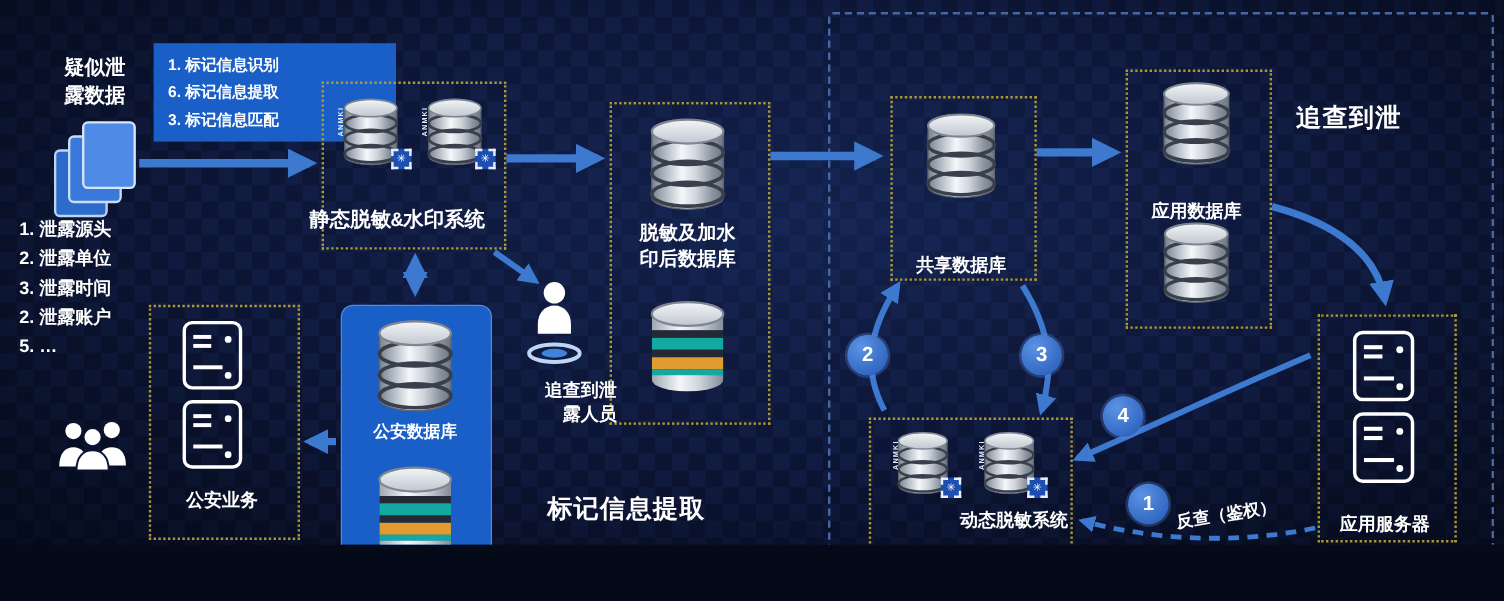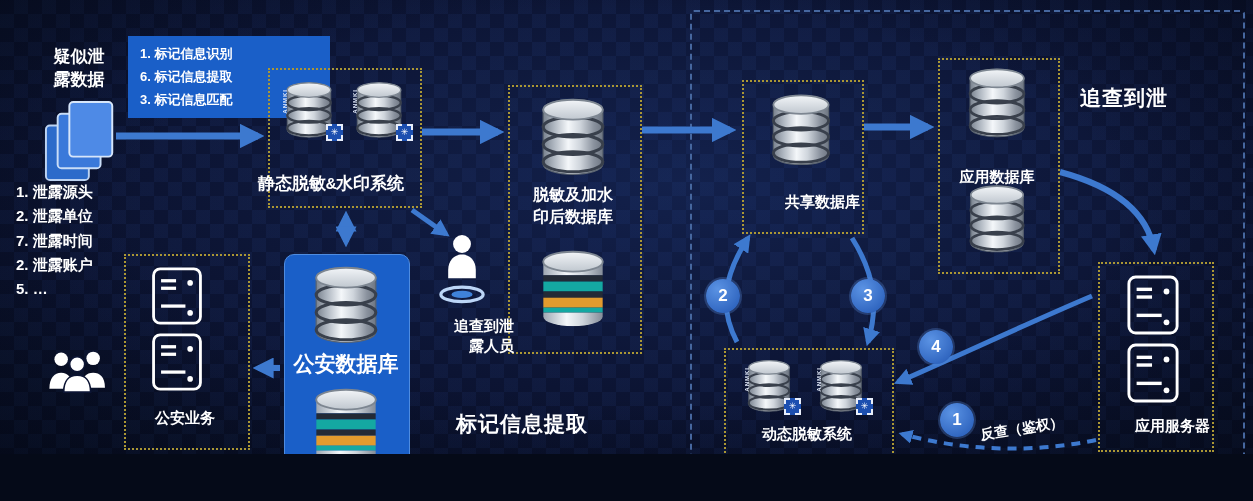--- a/index.html
+++ b/index.html
@@ -145,21 +145,21 @@
   <div class="lbl" style="left:36px;top:46px;width:86px;font-size:17px;">疑似泄
 露数据</div>
 
   <svg class="icon" style="left:44px;top:100px;width:78px;height:84px;">
       <use href="#docs" xlink:href="#docs"></use>
     </svg>
 
   <div class="list" style="left:16px;top:180px;">
     <div>1. 泄露源头</div>
     <div>2. 泄露单位</div>
-    <div>7. 泄露时间</div>
+    <div>3. 泄露时间</div>
     <div>2. 泄露账户</div>
     <div>5. …</div>
   </div>
 
   <div class="steps-box" style="left:128px;top:36px;width:178px;">
     <div>1. 标记信息识别</div>
     <div>6. 标记信息提取</div>
     <div>3. 标记信息匹配</div>
   </div>
 
@@ -193,21 +193,21 @@
   <svg class="icon" style="left:436px;top:226px;width:52px;height:88px;">
       <use href="#person-target" xlink:href="#person-target"></use>
     </svg>
   <div class="lbl" style="left:410px;top:316px;width:104px;font-size:15px;text-align:right;">追查到泄
 露人员</div>
 
   <div class="blue-box" style="left:284px;top:254px;width:124px;height:222px;"></div>
   <svg class="icon" style="left:304px;top:264px;width:84px;height:82px;">
       <use href="#db-chrome" xlink:href="#db-chrome"></use>
     </svg>
-  <div class="lbl" style="left:284px;top:350px;width:124px;font-size:21px;">公安数据库</div>
+  <div class="lbl" style="left:284px;top:350px;width:124px;font-size:14px;">公安数据库</div>
   <svg class="icon" style="left:306px;top:386px;width:80px;height:82px;">
       <use href="#db-striped" xlink:href="#db-striped"></use>
     </svg>
 
   <div class="dotted-box" style="left:124px;top:254px;width:122px;height:192px;"></div>
   <svg class="icon" style="left:150px;top:266px;width:54px;height:60px;">
       <use href="#server" xlink:href="#server"></use>
     </svg>
   <svg class="icon" style="left:150px;top:332px;width:54px;height:60px;">
       <use href="#server" xlink:href="#server"></use>
@@ -219,56 +219,56 @@
     </svg>
 
   <div class="title" style="left:456px;top:410px;">标记信息提取</div>
 
   <div class="title" style="left:1080px;top:84px;">追查到泄</div>
 
   <div class="dotted-box" style="left:742px;top:80px;width:118px;height:150px;"></div>
   <svg class="icon" style="left:764px;top:92px;width:74px;height:76px;">
       <use href="#db-chrome" xlink:href="#db-chrome"></use>
     </svg>
-  <div class="lbl" style="left:742px;top:192px;width:118px;font-size:15px;text-align:right;">共享数据库</div>
+  <div class="lbl" style="left:742px;top:212px;width:118px;font-size:15px;">共享数据库</div>
 
   <div class="dotted-box" style="left:938px;top:58px;width:118px;height:212px;"></div>
   <svg class="icon" style="left:960px;top:66px;width:74px;height:74px;">
       <use href="#db-chrome" xlink:href="#db-chrome"></use>
     </svg>
   <div class="lbl" style="left:938px;top:140px;width:118px;font-size:15px;margin-top:27px;">应用数据库</div>
   <svg class="icon" style="left:962px;top:182px;width:70px;height:74px;">
       <use href="#db-chrome" xlink:href="#db-chrome"></use>
     </svg>
 
   <div class="dotted-box" style="left:1098px;top:262px;width:112px;height:186px;"></div>
   <svg class="icon" style="left:1126px;top:274px;width:54px;height:62px;">
       <use href="#server" xlink:href="#server"></use>
     </svg>
   <svg class="icon" style="left:1126px;top:342px;width:54px;height:62px;">
       <use href="#server" xlink:href="#server"></use>
     </svg>
-  <div class="lbl" style="left:1098px;top:416px;width:112px;font-size:15px;text-align:right;">应用服务器</div>
+  <div class="lbl" style="left:1098px;top:428px;width:112px;font-size:15px;">应用服务器</div>
 
   <div class="dotted-box" style="left:724px;top:348px;width:166px;height:108px;"></div>
   <div class="anmki" style="left:742px;top:358px;width:54px;height:56px;">
     <svg>
         <use href="#db-chrome" xlink:href="#db-chrome"></use>
       </svg>
     <span class="vendor">ANMKI</span>
     <span class="badge">✳</span>
   </div>
   <div class="anmki" style="left:814px;top:358px;width:54px;height:56px;">
     <svg>
         <use href="#db-chrome" xlink:href="#db-chrome"></use>
       </svg>
     <span class="vendor">ANMKI</span>
     <span class="badge">✳</span>
   </div>
-  <div class="lbl" style="left:724px;top:424px;width:166px;font-size:15px;">动态脱敏系统</div>
+  <div class="lbl" style="left:724px;top:424px;width:166px;font-size:15px;text-align:right;">动态脱敏系统</div>
 
   <div class="circle" style="left:706px;top:279px;">2</div>
   <div class="circle" style="left:851px;top:279px;">3</div>
   <div class="circle" style="left:919px;top:330px;">4</div>
   <div class="circle" style="left:940px;top:403px;">1</div>
 
   <div class="rotlbl" style="left:980px;top:420px;">反查（鉴权）</div>
 </div>
 
 </body></html>

